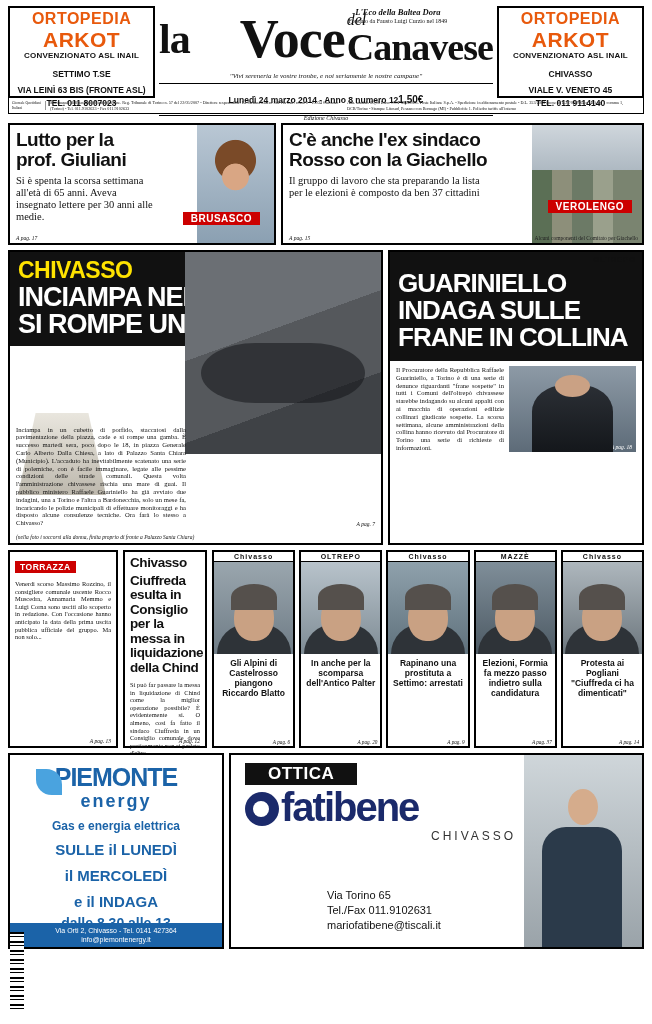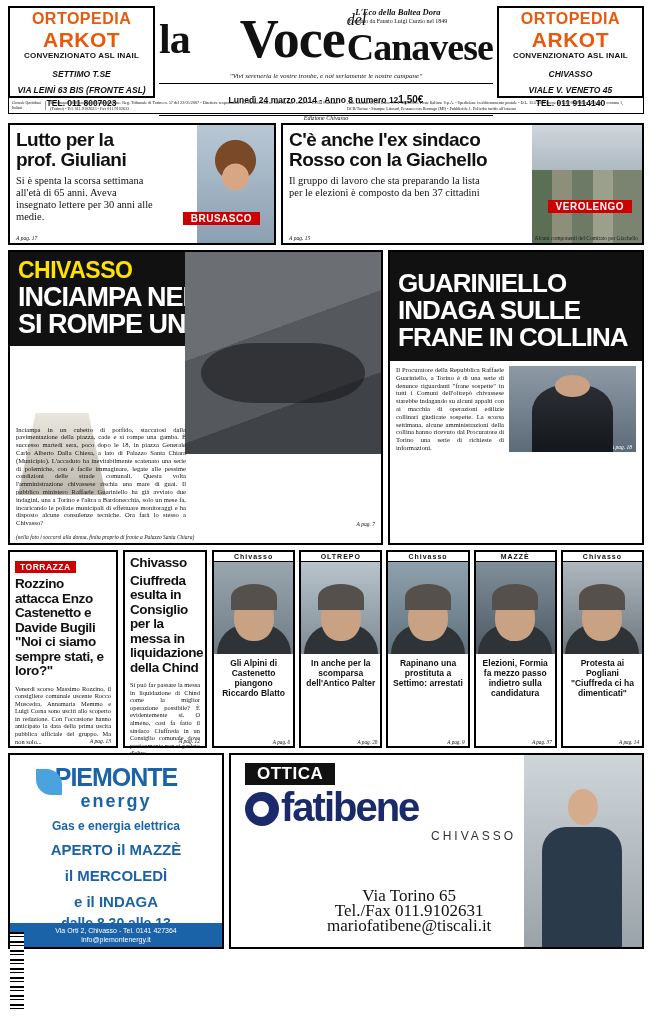--- a/index.html
+++ b/index.html
@@ -16,21 +16,21 @@
   .masthead { display: flex; align-items: stretch; height: 92px; }
   .ad-box {
     width: 156px; border: 2px solid #000; text-align: center;
     display: flex; flex-direction: column; justify-content: flex-start;
     padding: 2px 2px 0;
   }
   .ad-box .orange { color: #e8590c; font-family: "Liberation Sans", sans-serif; font-weight: bold; font-size: 16px; line-height: 18px; letter-spacing: .5px;}
   .ad-box .orange.big { font-size: 21px; line-height: 23px; }
   .ad-box .rule { height: 2px; background: #000; margin: 2px 4px; }
   .ad-box .sub { font-family: "Liberation Sans", sans-serif; font-weight: bold; font-size: 8px; letter-spacing: .2px; }
-  .ad-box .addr { font-family: "Liberation Sans", sans-serif; font-weight: bold; font-size: 8.5px; line-height: 11px; margin-top: 5px; font-style: italic;}
+  .ad-box .addr { font-family: "Liberation Sans", sans-serif; font-weight: bold; font-size: 8.5px; line-height: 11px; margin-top: 5px;}
   .ad-box .tel { font-family: "Liberation Sans", sans-serif; font-weight: bold; font-size: 8.5px; margin-top: 2px; }
 
   .title-block { flex: 1; text-align: center; position: relative; padding: 0 4px; }
   .logo-line { display: flex; align-items: center; justify-content: center; gap: 2px; margin-top: 2px; }
   .logo-la { font-family: "Liberation Serif", serif; font-size: 42px; font-weight: bold; letter-spacing: -1px;}
   .logo-voce { font-family: "Liberation Serif", serif; font-size: 54px; font-weight: bold; letter-spacing: -1px; margin-left: 48px;}
   .logo-right { text-align: left; line-height: 1; }
   .logo-del { font-size: 16px; font-style: italic; font-family: "Liberation Serif", serif; }
   .logo-can { font-size: 38px; font-weight: bold; font-family: "Liberation Serif", serif; letter-spacing: -1px;}
   .eco { position: absolute; right: 4px; top: 2px; width: 190px; text-align: center; font-size: 7px; line-height: 9px;}
@@ -128,26 +128,26 @@
   .ad1 { width: 216px; border: 2px solid #000; text-align: center; position: relative; padding-top: 10px;}
   .ad1 .pe { font-family: "Liberation Sans", sans-serif; font-weight: bold; font-size: 25px; color: #1b63a8; letter-spacing: -1px; line-height: 24px;}
   .ad1 .pe small { display: block; font-size: 18px; color: #1b63a8; font-weight: bold; letter-spacing: 2px;}
   .ad1 .gas { font-family: "Liberation Sans", sans-serif; font-weight: bold; font-size: 12px; color: #1b63a8; margin-top: 6px;}
   .ad1 .days { font-family: "Liberation Sans", sans-serif; font-weight: bold; font-size: 15px; line-height: 18px; color: #1b63a8; margin-top: 8px;}
   .ad1 .hours { font-family: "Liberation Sans", sans-serif; font-weight: bold; font-size: 14px; color: #1b63a8; margin-top: 4px;}
   .ad1 .foot { position: absolute; left: 0; right: 0; bottom: 0; background: #1b63a8; color: #fff; font-family: "Liberation Sans", sans-serif; font-size: 7px; padding: 3px 0; line-height: 9px;}
   .ad1 .leaf { position: absolute; left: 26px; top: 14px; width: 26px; height: 26px; background: #4aa3df; border-radius: 0 60% 0 60%; }
 
   .ad2 { flex: 1; border: 2px solid #000; position: relative; overflow: hidden; }
-  .ad2 .ottica { position: absolute; left: 14px; top: 8px; background: #111; color: #fff; font-family: "Liberation Sans", sans-serif; font-weight: bold; font-size: 17px; padding: 1px 12px; letter-spacing: .5px;}
+  .ad2 .ottica { position: absolute; left: 14px; top: 8px; background: #111; color: #fff; font-family: "Liberation Sans", sans-serif; font-weight: bold; font-size: 17px; padding: 1px 23px; letter-spacing: .5px;}
   .ad2 .fat { position: absolute; left: 14px; top: 30px; font-family: "Liberation Sans", sans-serif; font-weight: bold; font-size: 40px; color: #1b2a6b; letter-spacing: -2px; }
   .ad2 .fat .eye { display: inline-block; width: 34px; height: 34px; background: #1b2a6b; border-radius: 50%; position: relative; vertical-align: -5px; margin-right: 2px;}
   .ad2 .fat .eye:after { content:""; position:absolute; left: 8px; top: 9px; width: 16px; height: 16px; background: #fff; border-radius: 50%;}
   .ad2 .chv { position: absolute; left: 200px; top: 74px; font-family: "Liberation Sans", sans-serif; font-size: 12px; letter-spacing: 3px; color: #333; }
-  .ad2 .contact { position: absolute; left: 96px; bottom: 14px; text-align: center; font-family: Liberation Serif, serif; font-size: 17px; line-height: 15px; }
+  .ad2 .contact { position: absolute; left: 96px; bottom: 14px; font-family: Liberation Sans, sans-serif; font-size: 11px; line-height: 15px; }
   .ad2 .person { position: absolute; right: 0; top: 0; bottom: 0; width: 118px; background: linear-gradient(#cfd6da,#9aa3a9); }
   .ad2 .person:after { content:""; position: absolute; left: 18px; bottom: 0; width: 80px; height: 120px; background: #2b3a4a; border-radius: 24px 24px 0 0; }
   .ad2 .person:before { content:""; position: absolute; left: 44px; top: 34px; width: 30px; height: 36px; background: #d5ac8c; border-radius: 50%; z-index: 2;}
 
   .barcode { position: absolute; left: 10px; bottom: 12px; width: 14px; height: 80px;
     background: repeating-linear-gradient(180deg,#000 0 2px,#fff 2px 4px,#000 4px 5px,#fff 5px 9px); }
 </style>
 </head>
 <body>
 
@@ -256,41 +256,40 @@
         <div class="mr-photo">
           <div class="mr-pag">A pag. 18</div>
         </div>
       </div>
     </div>
   </div>
 
   <div class="sec-row">
     <div class="sec-col c1">
       <span class="kick">TORRAZZA</span>
-      <div class="sec-head">Rozzino attacca Enzo Castenetto e Davide Bugili "Noi ci siamo sempre stati, e loro?"</div>
       <div class="sec-body">Venerdì scorso Massimo Rozzino, il consigliere comunale uscente Rocco Muscedra, Annamaria Memmo e Luigi Corna sono usciti allo scoperto in redazione. Con l'occasione hanno anticipato la data della prima uscita pubblica ufficiale del gruppo. Ma non solo...</div>
       <div class="sec-pag">A pag. 13</div>
     </div>
 
     <div class="sec-col c2">
       <div class="sec-head" style="margin-top:0">Chivasso</div>
       <div class="sec-head">Ciuffreda esulta in Consiglio per la messa in liquidazione della Chind</div>
       <div class="sec-body">Si può far passare la messa in liquidazione di Chind come la miglior operazione possibile? È evidentemente sì. O almeno, così fa fatto il sindaco Ciuffreda in un Consiglio comunale dove praticamente non si parlato d'altro.</div>
       <div class="sec-pag">A pag. 12</div>
     </div>
 
     <div class="briefs">
       <div class="brief">
         <div class="brief-kick">Chivasso</div>
         <div class="brief-photo bp1">
           <div class="body"></div>
           <div class="face"></div>
           <div class="hair"></div>
         </div>
-        <div class="brief-text">Gli Alpini di Castenetto piangono Riccardo Blatto</div>
+        <div class="brief-text">Gli Alpini di Castelrosso piangono Riccardo Blatto</div>
         <div class="brief-pag">A pag. 6</div>
       </div>
       <div class="brief">
         <div class="brief-kick">OLTREPO</div>
         <div class="brief-photo bp2">
           <div class="body"></div>
           <div class="face"></div>
           <div class="hair"></div>
         </div>
         <div class="brief-text">In anche per la scomparsa dell'Antico Palter</div>
@@ -330,21 +329,21 @@
   </div>
 
   <div class="ads-row">
     <div class="ad1">
       <div class="leaf"></div>
       <div class="pe">PIEMONTE</div>
       <div class="pe">
           <small>energy</small>
         </div>
       <div class="gas">Gas e energia elettrica</div>
-      <div class="days">APERTO il MAZZÈ</div>
+      <div class="days">SULLE il LUNEDÌ</div>
       <div class="days dark">il MERCOLEDÌ</div>
       <div class="days">e il INDAGA</div>
       <div class="hours">dalle 8.30 alle 13</div>
       <div class="foot">
         <div>Via Orti 2, Chivasso - Tel. 0141 427364</div>
         <div>info@piemontenergy.it</div>
       </div>
     </div>
 
     <div class="ad2">

